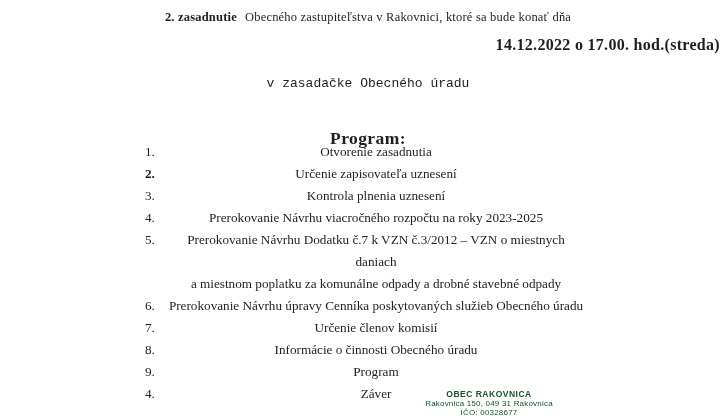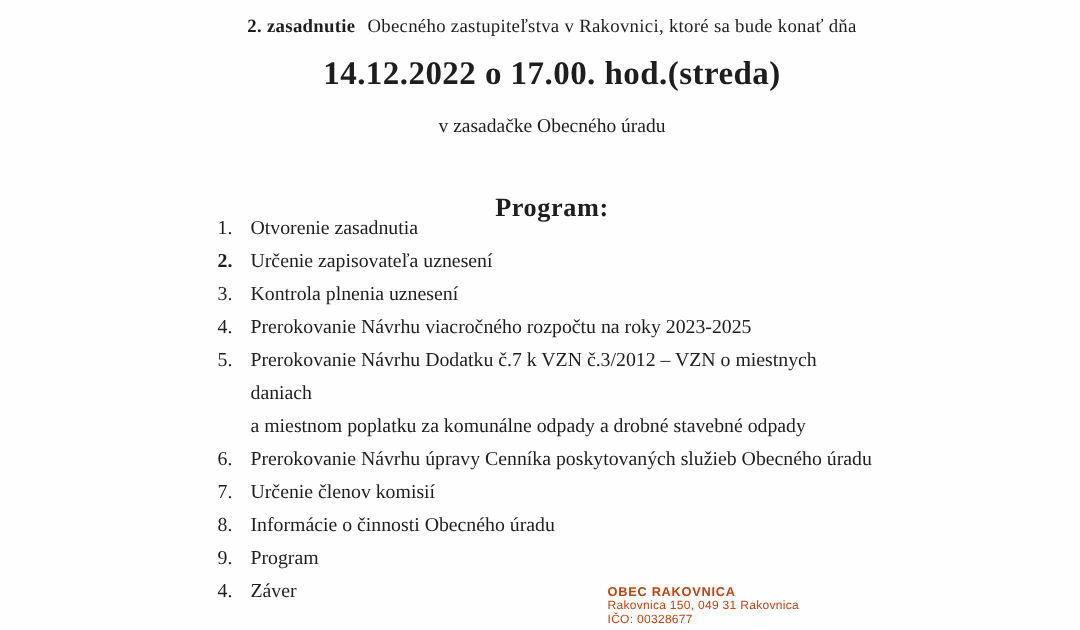--- a/index.html
+++ b/index.html
@@ -35,27 +35,29 @@
   }
   .header-line .lead-bold {
     font-weight: bold;
     margin-top: 40px;
   }
   .header-line .lead-rest {
     margin-left: 8px;
   }
   .date-line {
     top: 36px;
-    font-size: 22px;
+    font-size: 16px;
     font-weight: bold;
     letter-spacing: 0.3px;
+    text-align: right;
   }
   .venue-line {
     top: 76px;
     font-size: 13px;
+    font-family: Liberation Mono, monospace;
   }
   .program-title {
     top: 128px;
     font-size: 17.5px;
     font-weight: bold;
     letter-spacing: 0.4px;
   }
   
   .agenda {
     position: absolute;
@@ -71,35 +73,36 @@
   }
   .agenda-num {
     flex: 0 0 22px;
     text-align: left;
   }
   .agenda-num.bold-num {
     font-weight: bold;
   }
   .agenda-text {
     flex: 1 1 auto;
+    text-align: center;
   }
   .agenda-wrap-line {
     line-height: 22px;
   }
   
   .stamp {
     position: absolute;
     left: 405px;
     top: 390px;
     width: 168px;
     height: 30px;
     overflow: hidden;
-    text-align: left;
+    text-align: center;
     font-family: "Liberation Sans", sans-serif;
-    color: #c2410c;
+    color: #14532d;
   }
   .stamp-line1 {
     font-size: 8.5px;
     font-weight: bold;
     letter-spacing: 0.5px;
     line-height: 9px;
   }
   .stamp-line2 {
     font-size: 8px;
     line-height: 9px;

